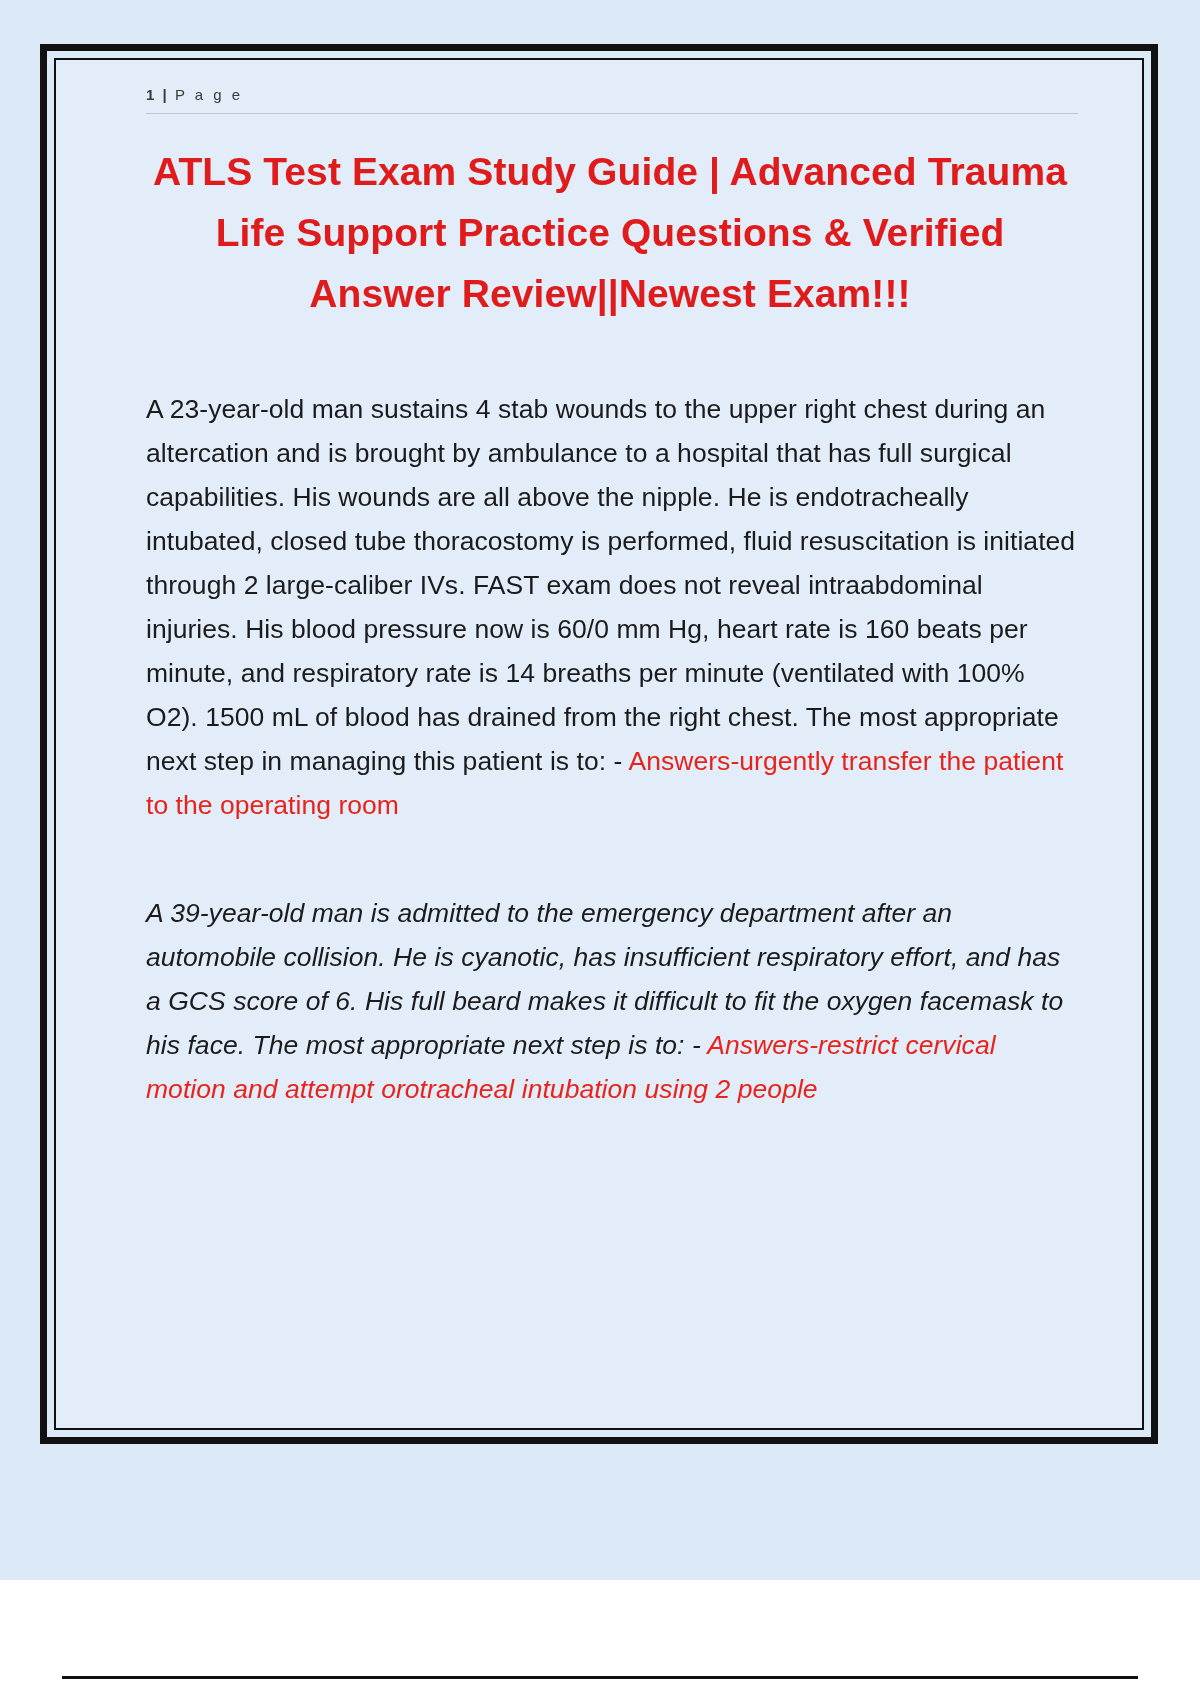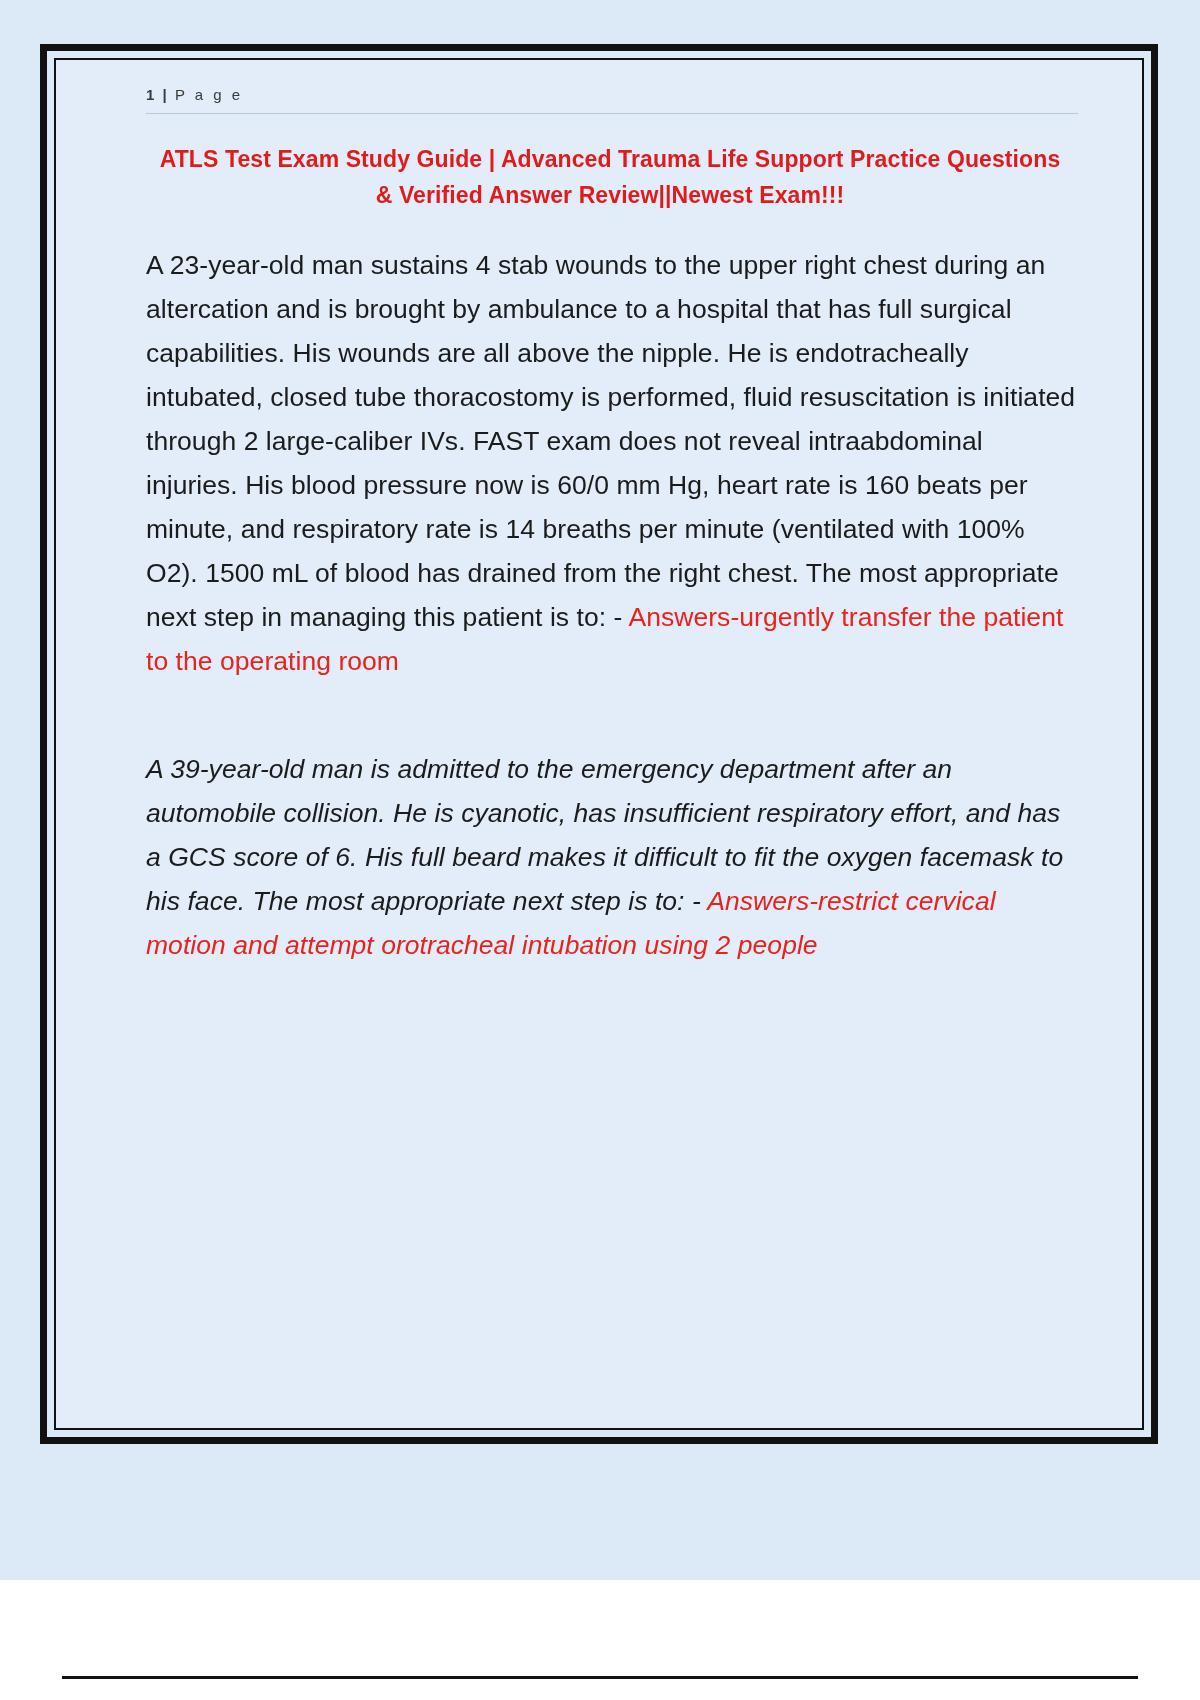--- a/index.html
+++ b/index.html
@@ -72,28 +72,28 @@
     letter-spacing: 3px;
   }
   .header-rule {
     border: none;
     border-top: 1px solid #b9c8d8;
     margin: 0 0 28px 0;
   }
   .doc-title {
     color: #e01b1b;
     font-weight: bold;
-    font-size: 23px;
+    font-size: 39px;
     line-height: 1.56;
     text-align: center;
     margin: 0 10px 0 6px;
     letter-spacing: 0.1px;
   }
   .qa-block {
-    margin-top: 30px;
+    margin-top: 64px;
     font-size: 26.5px;
     line-height: 1.66;
     color: #1b1b1b;
     letter-spacing: 0.05px;
   }
   .qa-block.second {
     margin-top: 64px;
     font-style: italic;
   }
   .answer {

